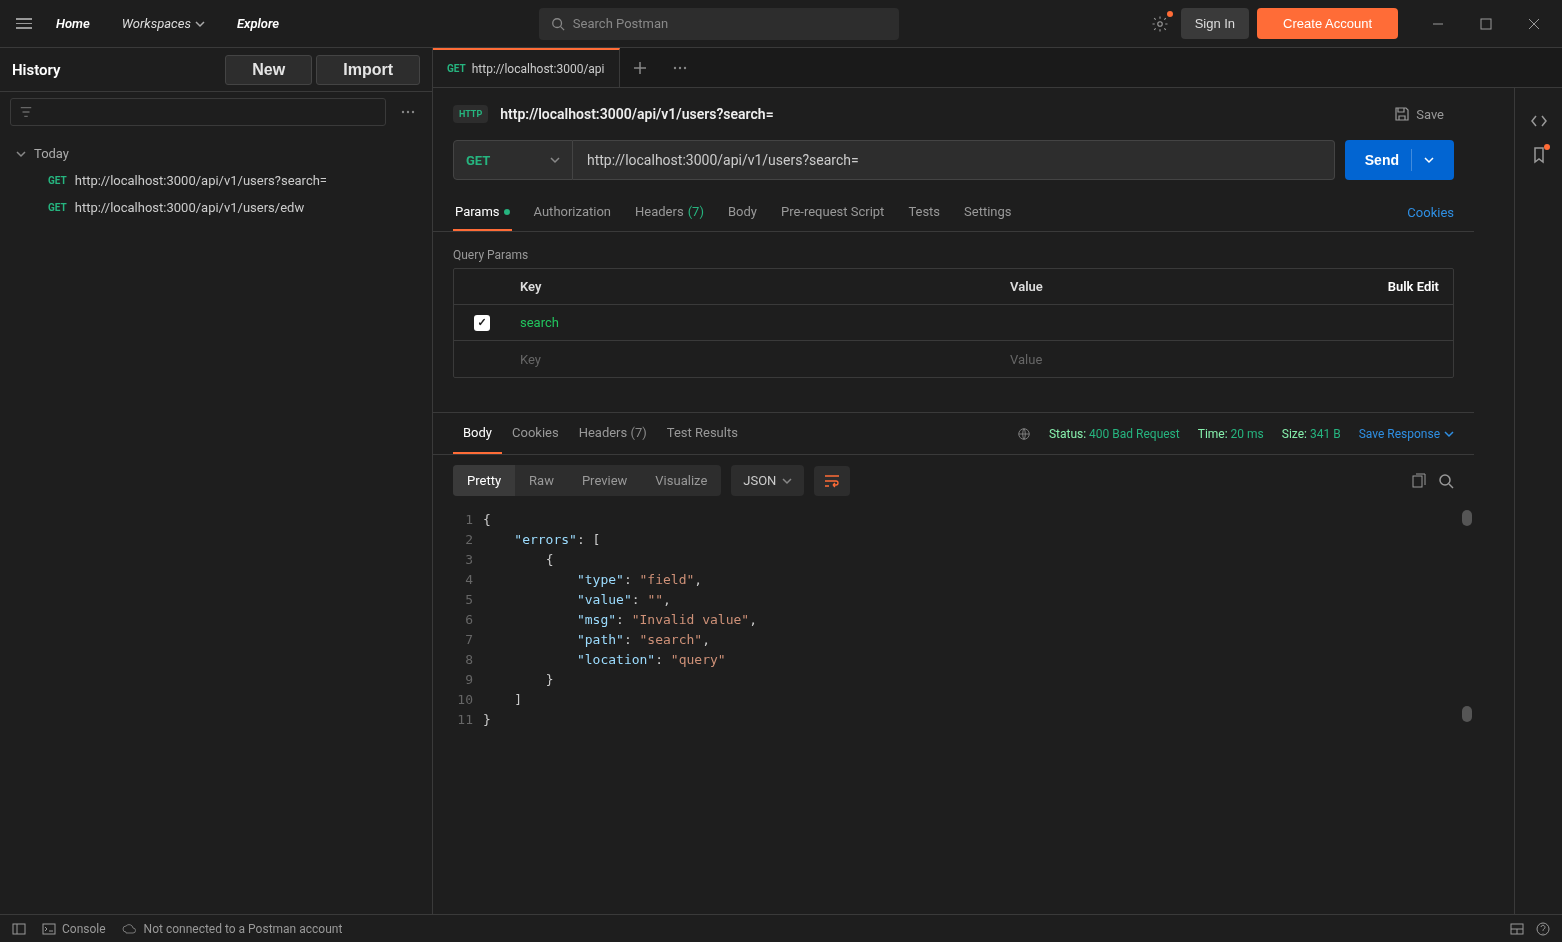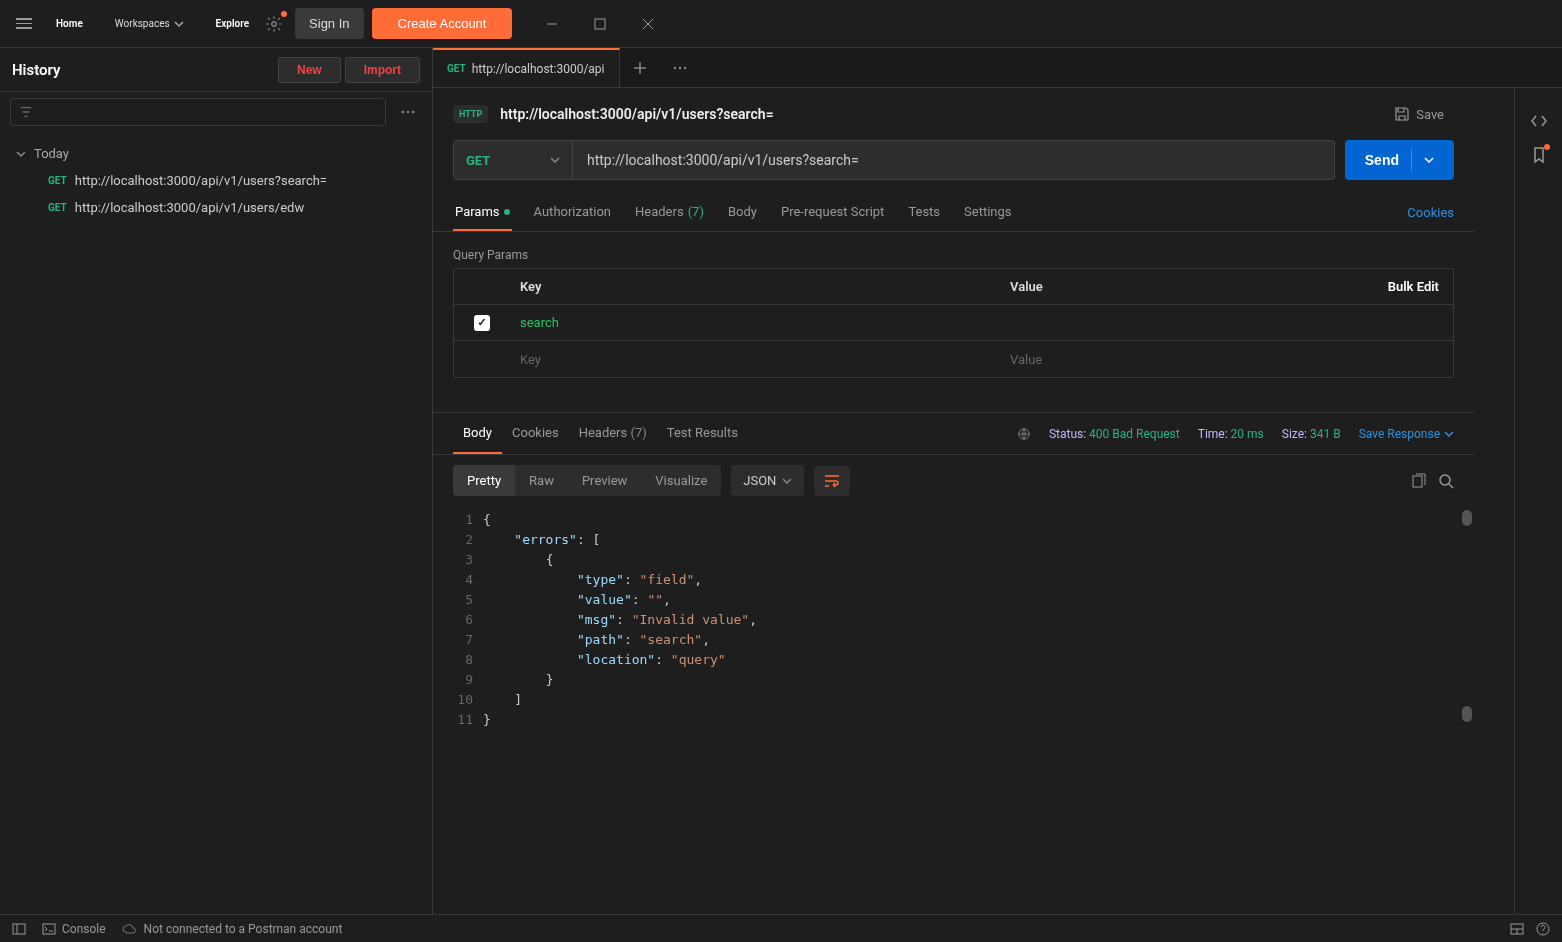--- a/index.html
+++ b/index.html
@@ -19,21 +19,21 @@
   height: 48px;
   background: #1e1e1e;
   display: flex;
   align-items: center;
   padding: 0 12px;
   border-bottom: 1px solid #3a3a3a;
 }
 .topbar-left { display: flex; align-items: center; gap: 8px; }
 .hamburger { width: 24px; height: 24px; display: flex; flex-direction: column; justify-content: center; gap: 3px; cursor: pointer; padding: 4px; }
 .hamburger span { display: block; height: 1.5px; background: #999; }
-.nav-item { padding: 8px 12px; color: #ddd; cursor: pointer; font-size: 10px; display: flex; align-items: center; gap: 4px; }
+.nav-item { padding: 8px 12px; color: #ddd; cursor: pointer; font-size: 13px; display: flex; align-items: center; gap: 4px; font-style: italic; }
 .nav-item.bold { font-weight: 600; color: #fff; }
 .topbar-center { flex: 1; display: flex; justify-content: center; }
 .search-box {
   background: #2d2d2d;
   border-radius: 4px;
   width: 360px;
   height: 32px;
   display: flex;
   align-items: center;
   padding: 0 12px;
@@ -60,21 +60,21 @@
 .sidebar-header {
   height: 44px;
   display: flex;
   align-items: center;
   justify-content: space-between;
   padding: 0 12px;
   border-bottom: 1px solid #3a3a3a;
 }
 .sidebar-title { font-size: 15px; font-weight: 600; color: #fff; }
 .sidebar-actions { display: flex; gap: 4px; }
-.sidebar-btn { background: #2d2d2d; border: 1px solid #444; padding: 5px 18px; border-radius: 3px; cursor: pointer; font-size: 12px; color: #ef4444; font-weight: 600; }
+.sidebar-btn { background: #2d2d2d; border: 1px solid #444; padding: 5px 26px; border-radius: 3px; cursor: pointer; font-size: 16px; color: #e5e5e5; font-weight: 600; }
 .sidebar-filter { height: 40px; display: flex; align-items: center; padding: 0 10px; gap: 8px; }
 .filter-input { flex: 1; background: #1e1e1e; border: 1px solid #3a3a3a; height: 28px; border-radius: 3px; padding: 0 8px; display: flex; align-items: center; }
 .more-icon-box { width: 28px; height: 28px; display: flex; align-items: center; justify-content: center; cursor: pointer; color: #888; }
 .history-group { padding: 8px 0; }
 .history-date { display: flex; align-items: center; gap: 8px; padding: 6px 16px; color: #aaa; cursor: pointer; }
 .history-item { display: flex; align-items: center; gap: 8px; padding: 6px 16px 6px 48px; cursor: pointer; }
 .method-get { color: #26b47f; font-size: 10px; font-weight: 700; }
 .history-url { color: #ccc; font-size: 13px; }
 
 
@@ -189,21 +189,21 @@
 .pt-header { color: #ddd; font-weight: 600; }
 .pt-placeholder { color: #666; }
 .checkbox-on { width: 16px; height: 16px; background: #fff; border-radius: 3px; display: flex; align-items: center; justify-content: center; color: #1e1e1e; font-weight: 900; font-size: 11px; }
 
 
 .response-pane { flex: 1; border-top: 1px solid #3a3a3a; display: flex; flex-direction: column; margin-top: 30px; overflow: hidden; }
 .resp-tabs { display: flex; padding: 0 20px; border-bottom: 1px solid #3a3a3a; align-items: center; }
 .resp-tab { padding: 12px 10px; color: #999; cursor: pointer; font-size: 13px; border-bottom: 2px solid transparent; }
 .resp-tab.active { color: #fff; border-bottom-color: #ff6c37; }
 .resp-meta { margin-left: auto; display: flex; gap: 18px; align-items: center; font-size: 12px; }
-.resp-meta .label { color: #c4b5fd; }
+.resp-meta .label { color: #86efac; }
 .resp-meta .val-green { color: #26b47f; }
 .save-resp { color: #2f8fe3; cursor: pointer; display: flex; align-items: center; gap: 4px; }
 
 .resp-toolbar { display: flex; padding: 10px 20px; gap: 10px; align-items: center; }
 .resp-view-group { display: flex; background: #2d2d2d; border-radius: 4px; overflow: hidden; }
 .resp-view-btn { padding: 8px 14px; color: #999; cursor: pointer; font-size: 13px; }
 .resp-view-btn.active { background: #3a3a3a; color: #fff; }
 .resp-format { display: flex; align-items: center; gap: 6px; background: #2d2d2d; padding: 8px 12px; border-radius: 4px; cursor: pointer; color: #ccc; font-size: 13px; }
 .wrap-btn { background: #2d2d2d; padding: 8px 10px; border-radius: 4px; cursor: pointer; color: #ff6c37; }
 .resp-toolbar-right { margin-left: auto; display: flex; gap: 12px; color: #999; }
@@ -250,20 +250,29 @@
         <span></span>
     </div>
     <div class="nav-item bold">Home</div>
     <div class="nav-item">
       <span>Workspaces</span>
       <svg width="10" height="10" viewBox="0 0 10 10">
           <path d="M1 3l4 4 4-4" stroke="#aaa" fill="none" stroke-width="1.5"></path>
         </svg>
     </div>
     <div class="nav-item bold">Explore</div>
+  </div>
+  <div class="topbar-center">
+    <div class="search-box">
+      <svg width="14" height="14" viewBox="0 0 16 16">
+          <circle cx="7" cy="7" r="5" stroke="#888" fill="none" stroke-width="1.5"></circle>
+          <path d="M11 11l4 4" stroke="#888" stroke-width="1.5"></path>
+        </svg>
+      <span>Search Postman</span>
+    </div>
   </div>
   <div class="topbar-right">
     <div class="gear-wrap">
       <svg width="18" height="18" viewBox="0 0 24 24">
           <circle cx="12" cy="12" r="3" stroke="#999" fill="none" stroke-width="1.5"></circle>
           <path d="M12 2v3M12 19v3M4.2 4.2l2.1 2.1M17.7 17.7l2.1 2.1M2 12h3M19 12h3M4.2 19.8l2.1-2.1M17.7 6.3l2.1-2.1" stroke="#999" stroke-width="1.5"></path>
         </svg>
       <div class="orange-dot"></div>
     </div>
     <button class="btn-signin">Sign In</button>

